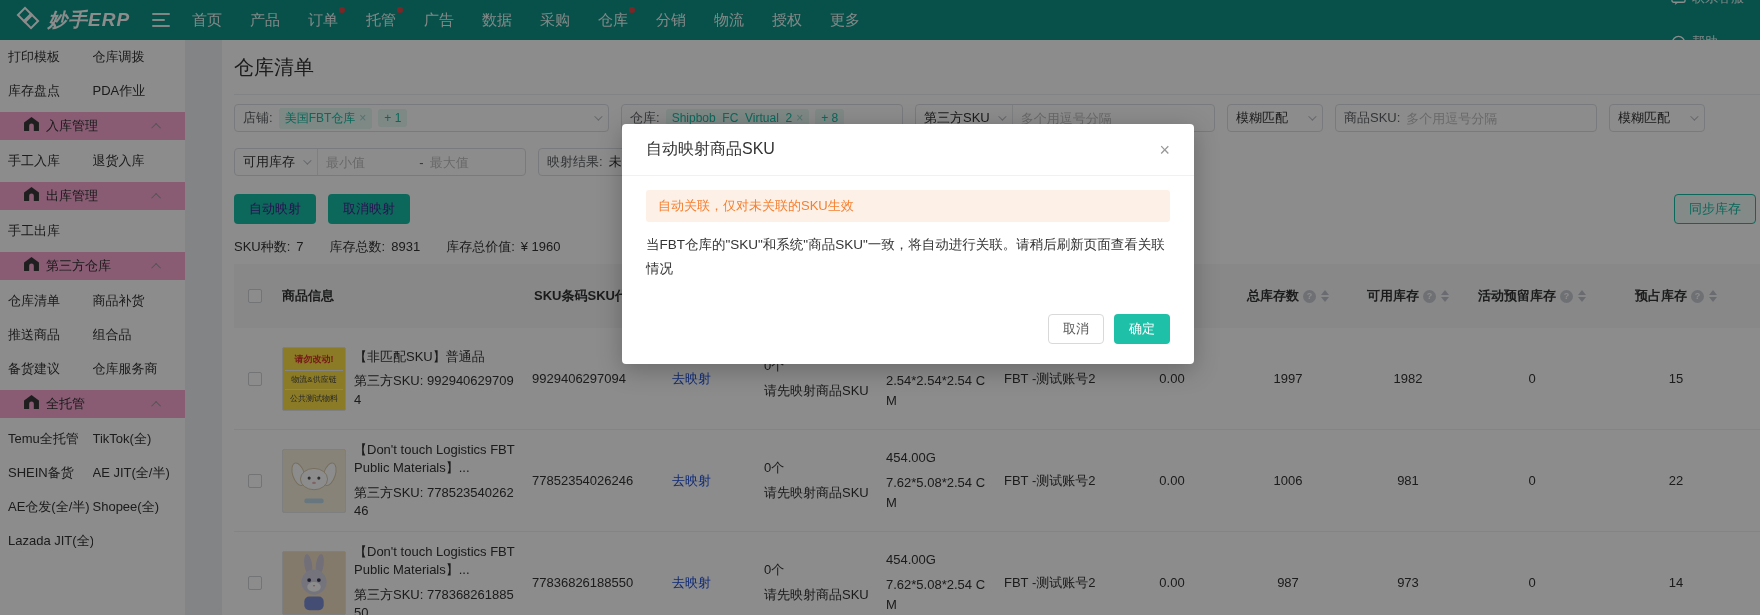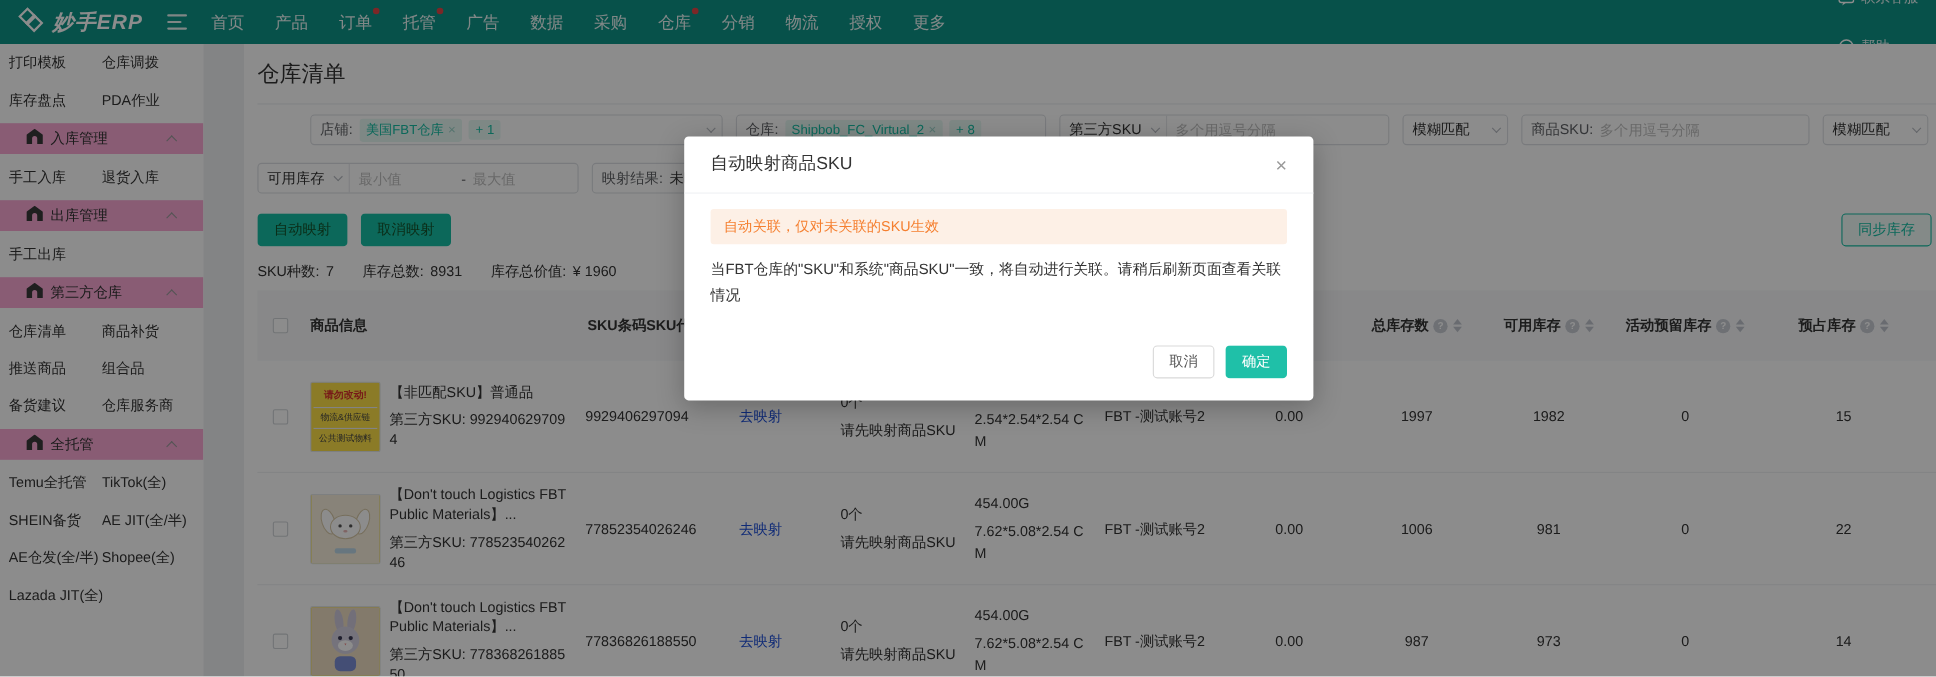--- a/index.html
+++ b/index.html
@@ -44,21 +44,21 @@
   .tag { display:inline-flex; align-items:center; gap:4px; background:#E6F7F3; color:#16BEA4; font-size:12px; padding:2px 6px; border-radius:3px; white-space:nowrap; }
   .tag .x { color:#9ad3c8; cursor:pointer; font-size:12px; }
   .sep { width:1px; align-self:stretch; background:#E6E8EB; margin:0 2px; }
   .fbox input { border:none; outline:none; font-size:13px; color:#333; flex:1; min-width:30px; background:transparent; }
   .fbox input::placeholder { color:#BFBFBF; }
   .flabel { color:#606266; white-space:nowrap; }
   .fvalue { color:#333; white-space:nowrap; }
 
   .actions { margin-top:18px; display:flex; align-items:center; gap:12px; position:relative; height:30px; }
   .btn { height:30px; padding:0 14px; border-radius:4px; font-size:13px; display:inline-flex; align-items:center; cursor:pointer; border:1px solid transparent; }
-  .btn-primary { background:#16BEA4; color:#14532d; }
+  .btn-primary { background:#16BEA4; color:#4c1d95; }
   .btn-sync { position:absolute; right:4px; top:0; background:#F0FBF8; border:1px solid #16BEA4; color:#16BEA4; }
 
   .stats { margin-top:14px; display:flex; gap:26px; font-size:13px; color:#333; }
   .stats .s-label { color:#333; }
   .stats .s-value { margin-left:6px; }
 
   
   .table { margin-top:8px; }
   .thead { display:flex; background:#F7F8FA; height:64px; align-items:center; font-size:13px; font-weight:bold; color:#333; }
   .trow { display:flex; height:102px; align-items:center; border-bottom:1px solid #EFF1F3; font-size:13px; color:#333; }
@@ -262,21 +262,21 @@
         <div class="side-link"></div>
       </div>
     </div>
   <div class="gutter"></div>
 
   <div class="main">
     <div class="page-title">仓库清单</div>
     <div class="title-divider"></div>
 
     <div class="filters1">
-      <div class="fbox" style="width:375px;margin-left:48px;">
+      <div class="fbox" style="width:375px;">
         <span class="flabel">店铺:</span>
         <span class="tag">
             <span>美国FBT仓库</span>
             <span class="x">×</span>
           </span>
         <span class="tag">
             <span>+ 1</span>
           </span>
         <span class="caret"></span>
       </div>

